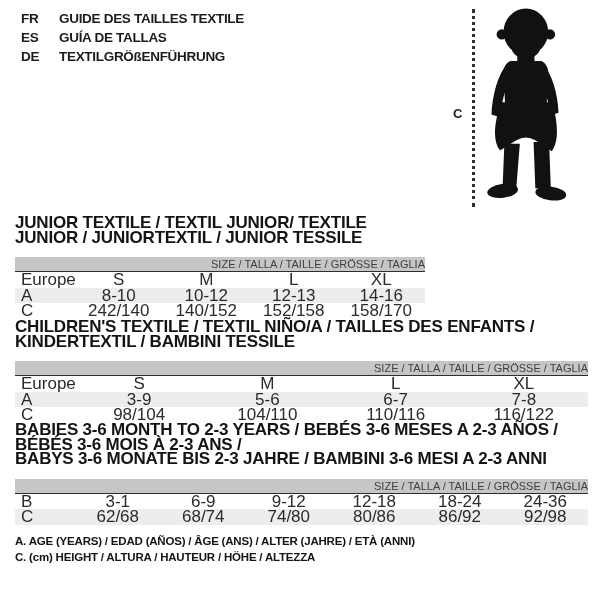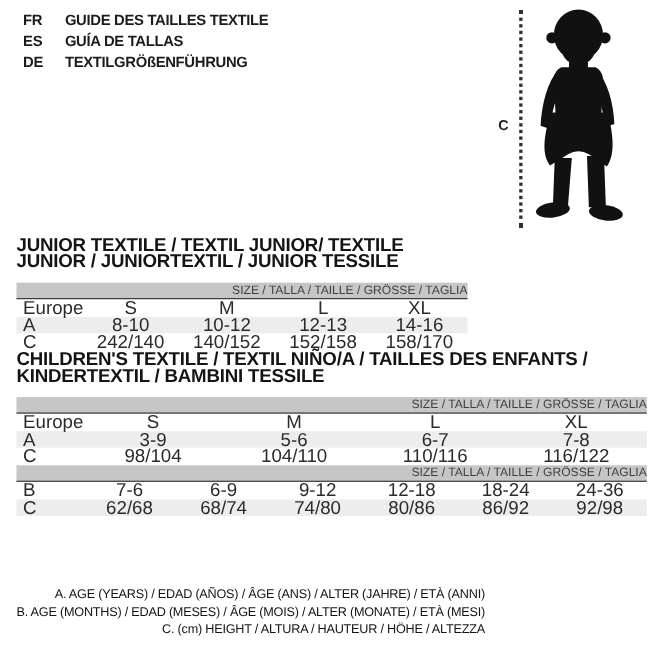--- a/index.html
+++ b/index.html
@@ -41,21 +41,21 @@
     border-bottom:1px solid var(--rule);
     text-align:right;
   }
   .tbl-row{display:flex;height:15.5px;line-height:15.5px;font-size:17px;color:#2b2b2b;justify-content:flex-end;}
   .tbl-row.alt{background:var(--row-alt);}
   .row-label{flex:0 0 60px;width:60px;padding-left:6px;box-sizing:border-box;text-align:left;}
   .cell{flex:1;text-align:center;}
 
   
   .legend{position:absolute;left:15px;top:534px;}
-  .legend-line{font-weight:normal;font-size:11.5px;line-height:15.6px;letter-spacing:-0.2px;color:#141414;text-align:right;}
+  .legend-line{font-weight:bold;font-size:11.5px;line-height:15.6px;letter-spacing:-0.2px;color:#141414;}
 </style>
 </head>
 <body>
 
 <div class="page">
 
   <div class="lang-header">
     <div id="lang-list">
         <div class="lang-row">
           <span class="lang-code">FR</span>
@@ -147,25 +147,29 @@
           <div class="tbl-row">
             <div class="row-label">C</div>
             <div class="cell">98/104</div>
             <div class="cell">104/110</div>
             <div class="cell">110/116</div>
             <div class="cell">116/122</div>
           </div>
         </div>
       </section>
       <section class="size-table tbl-2">
+        <div class="tbl-title">
+          <div class="tbl-title-line">BABIES 3-6 MONTH TO 2-3 YEARS / BEBÉS 3-6 MESES A 2-3 AÑOS / BÉBÉS 3-6 MOIS À 2-3 ANS /</div>
+          <div class="tbl-title-line">BABYS 3-6 MONATE BIS 2-3 JAHRE / BAMBINI 3-6 MESI A 2-3 ANNI</div>
+        </div>
         <div class="tbl-header">SIZE / TALLA / TAILLE / GRÖSSE / TAGLIA</div>
         <div class="tbl-rows">
           <div class="tbl-row">
             <div class="row-label">B</div>
-            <div class="cell">7-6</div>
+            <div class="cell">3-1</div>
             <div class="cell">6-9</div>
             <div class="cell">9-12</div>
             <div class="cell">12-18</div>
             <div class="cell">18-24</div>
             <div class="cell">24-36</div>
           </div>
           <div class="tbl-row alt">
             <div class="row-label">C</div>
             <div class="cell">62/68</div>
             <div class="cell">68/74</div>
@@ -173,17 +177,16 @@
             <div class="cell">80/86</div>
             <div class="cell">86/92</div>
             <div class="cell">92/98</div>
           </div>
         </div>
       </section>
     </div>
 
   <div id="legend" class="legend">
       <div class="legend-line">A. AGE (YEARS) / EDAD (AÑOS) / ÂGE (ANS) / ALTER (JAHRE) / ETÀ (ANNI)</div>
-      <div class="legend-line">B. AGE (MONTHS) / EDAD (MESES) / ÂGE (MOIS) / ALTER (MONATE) / ETÀ (MESI)</div>
       <div class="legend-line">C. (cm) HEIGHT / ALTURA / HAUTEUR / HÖHE / ALTEZZA</div>
     </div>
 
 </div>
 
 </body></html>

